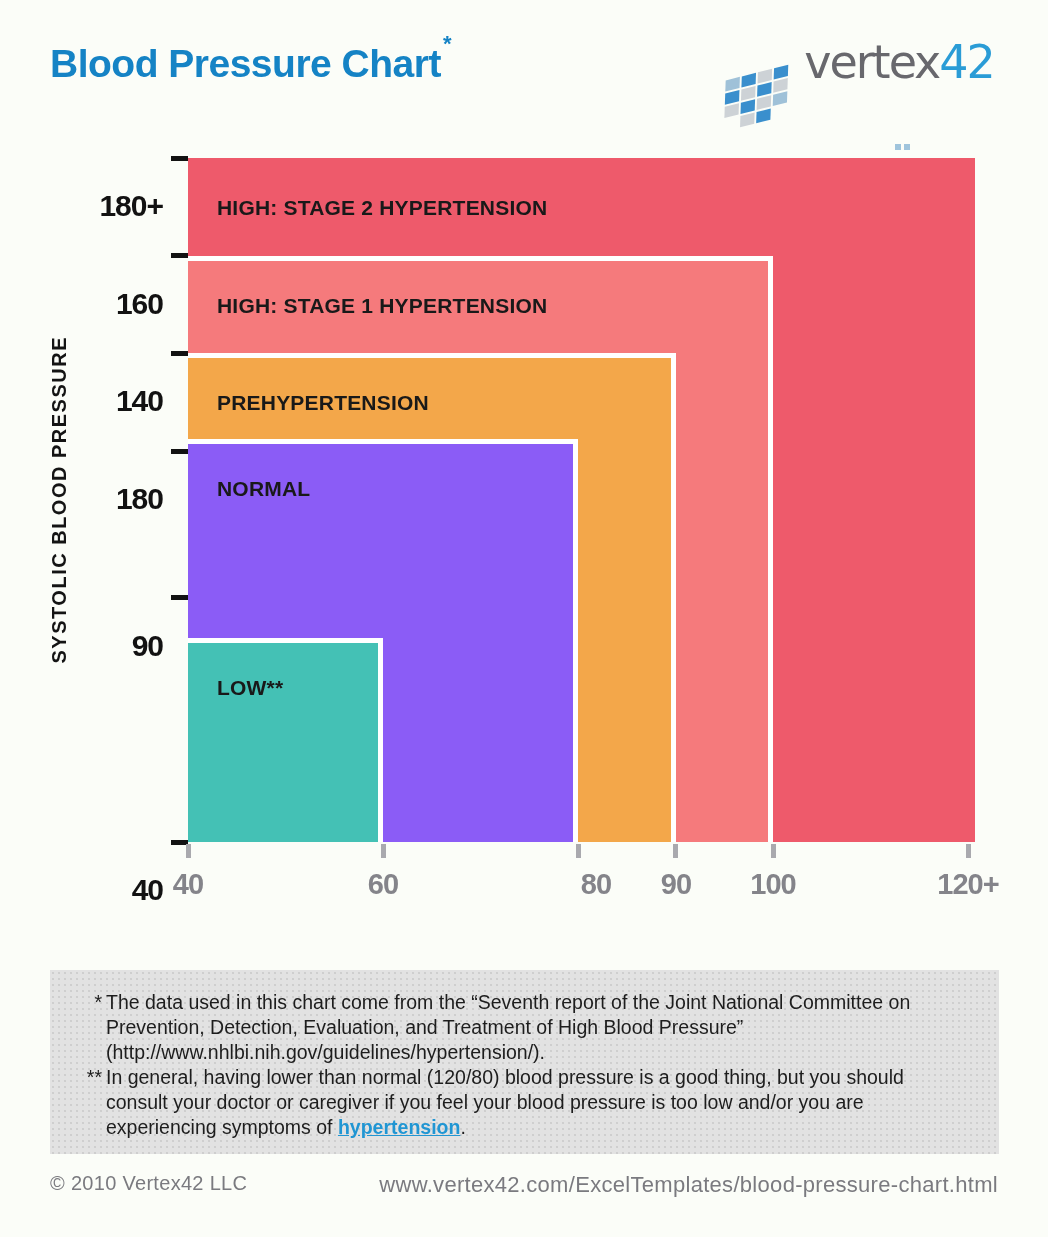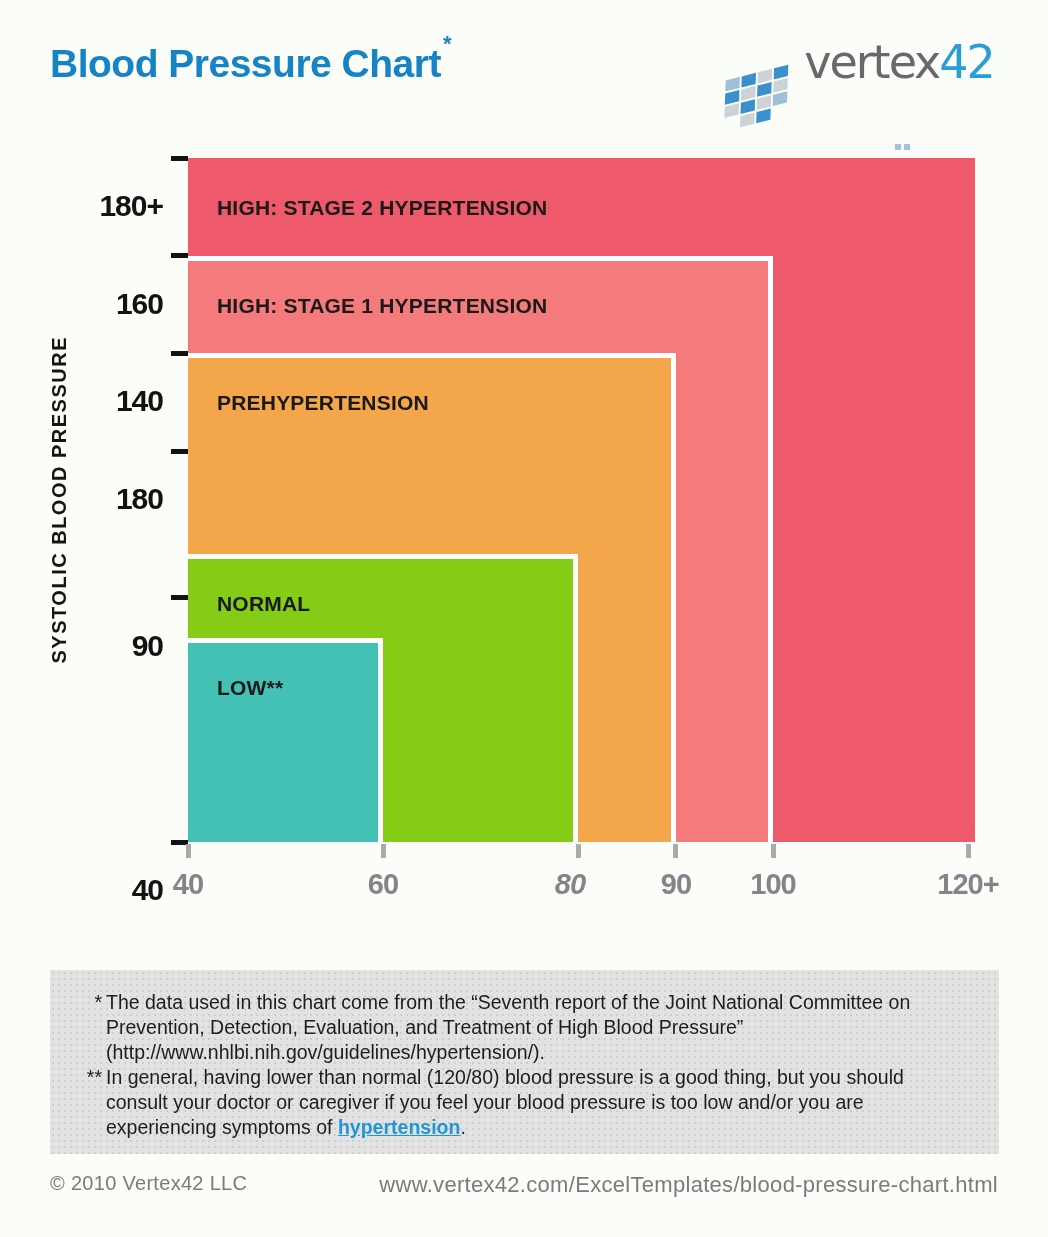--- a/index.html
+++ b/index.html
@@ -133,21 +133,21 @@
   <div id="plot">
       <div class="zone zone-base" style="background: rgb(238, 90, 107);">
         <div class="zone-label">HIGH: STAGE 2 HYPERTENSION</div>
       </div>
       <div class="zone zone-nested" style="background: rgb(245, 122, 124); width: 585px; height: 586px;">
         <div class="zone-label">HIGH: STAGE 1 HYPERTENSION</div>
       </div>
       <div class="zone zone-nested" style="background: rgb(243, 167, 74); width: 488px; height: 489px;">
         <div class="zone-label">PREHYPERTENSION</div>
       </div>
-      <div class="zone zone-nested" style="background: #84cc16; width: 390px; height: 288px;">
+      <div class="zone zone-nested" style="background: #8b5cf6; width: 390px; height: 403px;">
         <div class="zone-label">NORMAL</div>
       </div>
       <div class="zone zone-nested zone-teal-texture" style="background: rgb(68, 193, 181); width: 195px; height: 204px;">
         <div class="zone-label">LOW**</div>
       </div>
     </div>
 <div class="y-tick-dash" style="left: 171px; top: 156px;"></div>
     <div class="y-tick-label" style="left: 53px; top: 141px;">180+</div>
     <div class="y-tick-dash" style="left: 171px; top: 253px;"></div>
     <div class="y-tick-label" style="left: 53px; top: 239px;">160</div>
@@ -157,21 +157,21 @@
     <div class="y-tick-label" style="left: 53px; top: 434px;">180</div>
     <div class="y-tick-dash" style="left: 171px; top: 595px;"></div>
     <div class="y-tick-label" style="left: 53px; top: 581px;">90</div>
     <div class="y-tick-dash" style="left: 171px; top: 840px;"></div>
     <div class="y-tick-label" style="left: 53px; top: 825px;">40</div>
     <div class="x-tick-bar" style="left: 186px; top: 844px;"></div>
     <div class="x-tick-label" style="left: 128px; top: 868px;">40</div>
     <div class="x-tick-bar" style="left: 381px; top: 844px;"></div>
     <div class="x-tick-label" style="left: 323px; top: 868px;">60</div>
     <div class="x-tick-bar" style="left: 576px; top: 844px;"></div>
-    <div class="x-tick-label" style="left: 510px; top: 868px; font-style: italic;">80</div>
+    <div class="x-tick-label" style="left: 536px; top: 868px;">80</div>
     <div class="x-tick-bar" style="left: 673px; top: 844px;"></div>
     <div class="x-tick-label" style="left: 616px; top: 868px;">90</div>
     <div class="x-tick-bar" style="left: 771px; top: 844px;"></div>
     <div class="x-tick-label" style="left: 713px; top: 868px;">100</div>
     <div class="x-tick-bar" style="left: 966px; top: 844px;"></div>
     <div class="x-tick-label" style="left: 908px; top: 868px;">120+</div>
   </div>
 
 <div class="footnotes">
   <div class="note">

